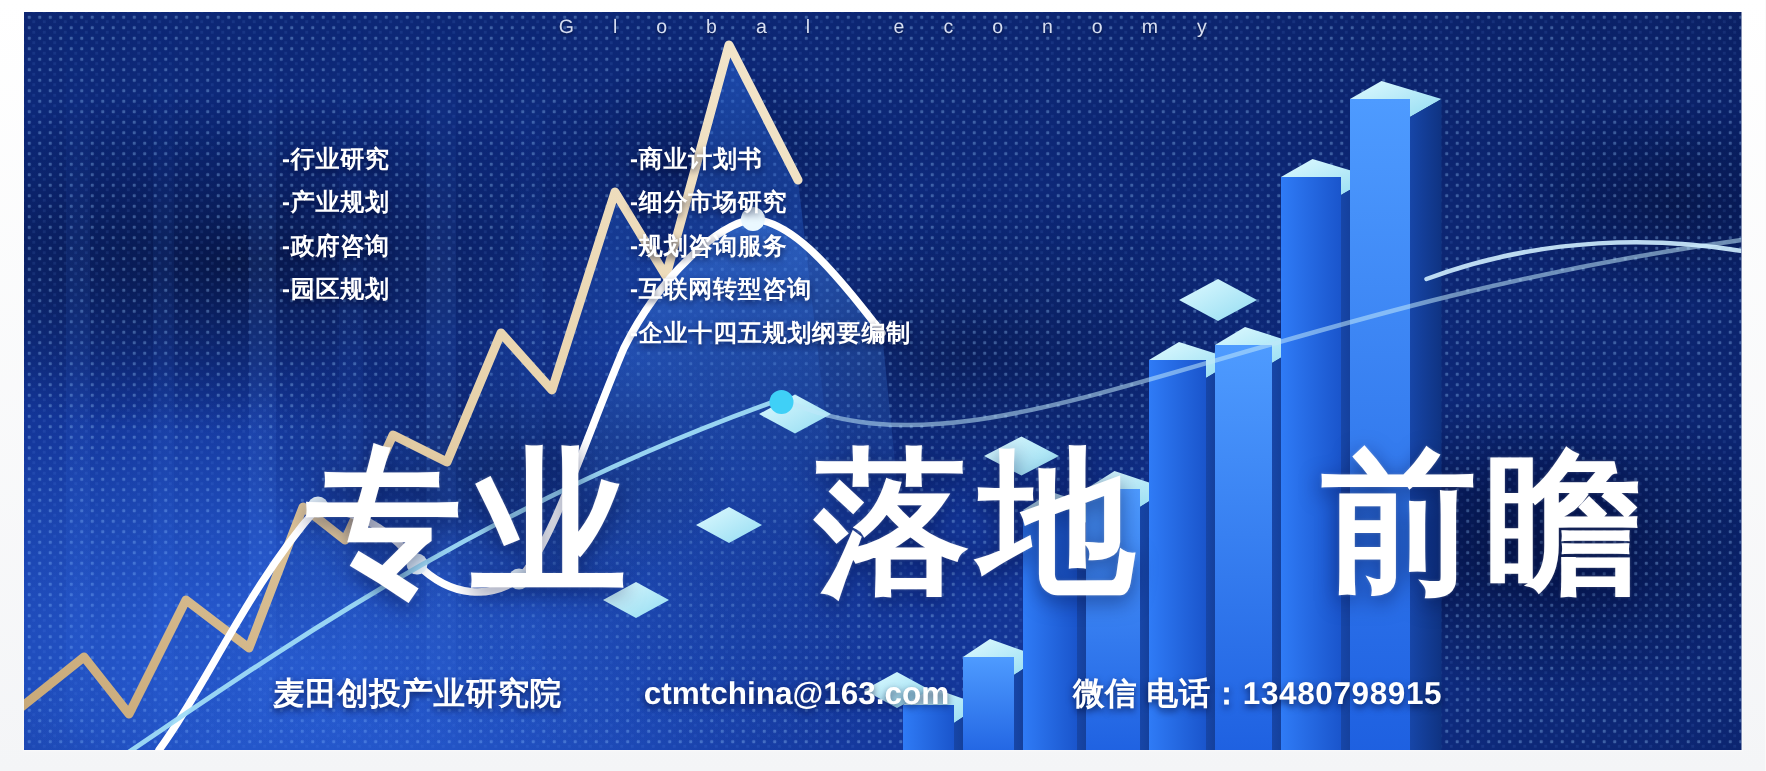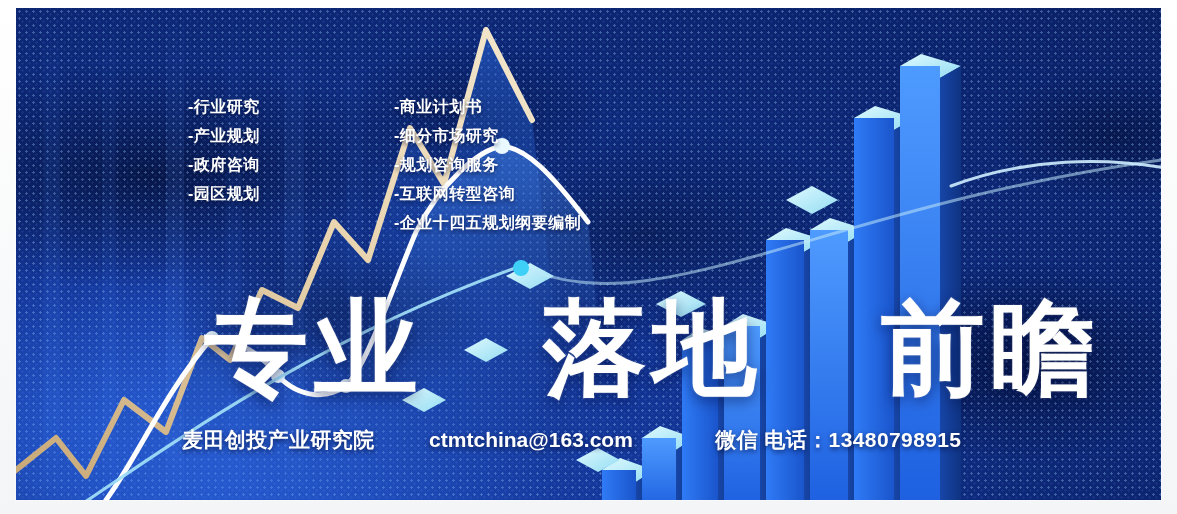--- a/index.html
+++ b/index.html
@@ -102,21 +102,21 @@
     position:absolute;
     color:#ffffff;
     font-weight:700;
     font-size:16px;
     line-height:29px;
     letter-spacing:.5px;
     text-shadow:0 2px 4px rgba(0,10,50,.65);
     white-space:nowrap;
   }
   #svc-left{ left:172px; top:84px; }
-  #svc-right{ left:378px; top:84px; }
+  #svc-right{ left:404px; top:84px; }
   .svc-item{ display:block; }
 
   
   #chart{
     position:absolute;
     left:0; top:0;
     width:100%; height:100%;
     pointer-events:none;
   }
 
@@ -134,21 +134,21 @@
     white-space:nowrap;
     text-shadow:0 4px 14px rgba(0,15,70,.55), 0 0 2px rgba(255,255,255,.35);
     margin-left:30px;
   }
   #headline .gap{ display:inline-block; width:34px; }
 
   
   #footer{
     position:absolute;
     left:166px;
-    top:418px;
+    top:440px;
     color:#ffffff;
     font-size:21px;
     font-weight:700;
     letter-spacing:.4px;
     white-space:nowrap;
     text-shadow:0 2px 5px rgba(0,10,50,.7);
     text-align:right;
   }
   #footer .seg{ display:inline-block; vertical-align:baseline; }
   #footer .sp1{ display:inline-block; width:42px; }
@@ -263,20 +263,21 @@
       </g>
 
       <path d="M60,500 C150,440 300,330 505,258" fill="none" stroke="#9fdcf7" stroke-width="3.2" stroke-linecap="round" opacity=".95"></path>
       <path d="M505,258 C640,320 800,200 1145,152" fill="none" stroke="#bfe7fa" stroke-width="3" stroke-linecap="round" opacity=".55"></path>
       <path d="M935,178 C1010,150 1090,148 1160,162" fill="none" stroke="#cfeeff" stroke-width="3" stroke-linecap="round" opacity=".9"></path>
       <circle cx="505" cy="260" r="8" fill="#3fd0f7"></circle>
     </svg>
 
     <div class="layer" id="vignette"></div>
 
+    <div id="header">Global economy</div>
 
     <div class="svc-col" id="svc-left">
       <span class="svc-item">-行业研究</span>
       <span class="svc-item">-产业规划</span>
       <span class="svc-item">-政府咨询</span>
       <span class="svc-item">-园区规划</span>
     </div>
 
     <div class="svc-col" id="svc-right">
       <span class="svc-item">-商业计划书</span>

